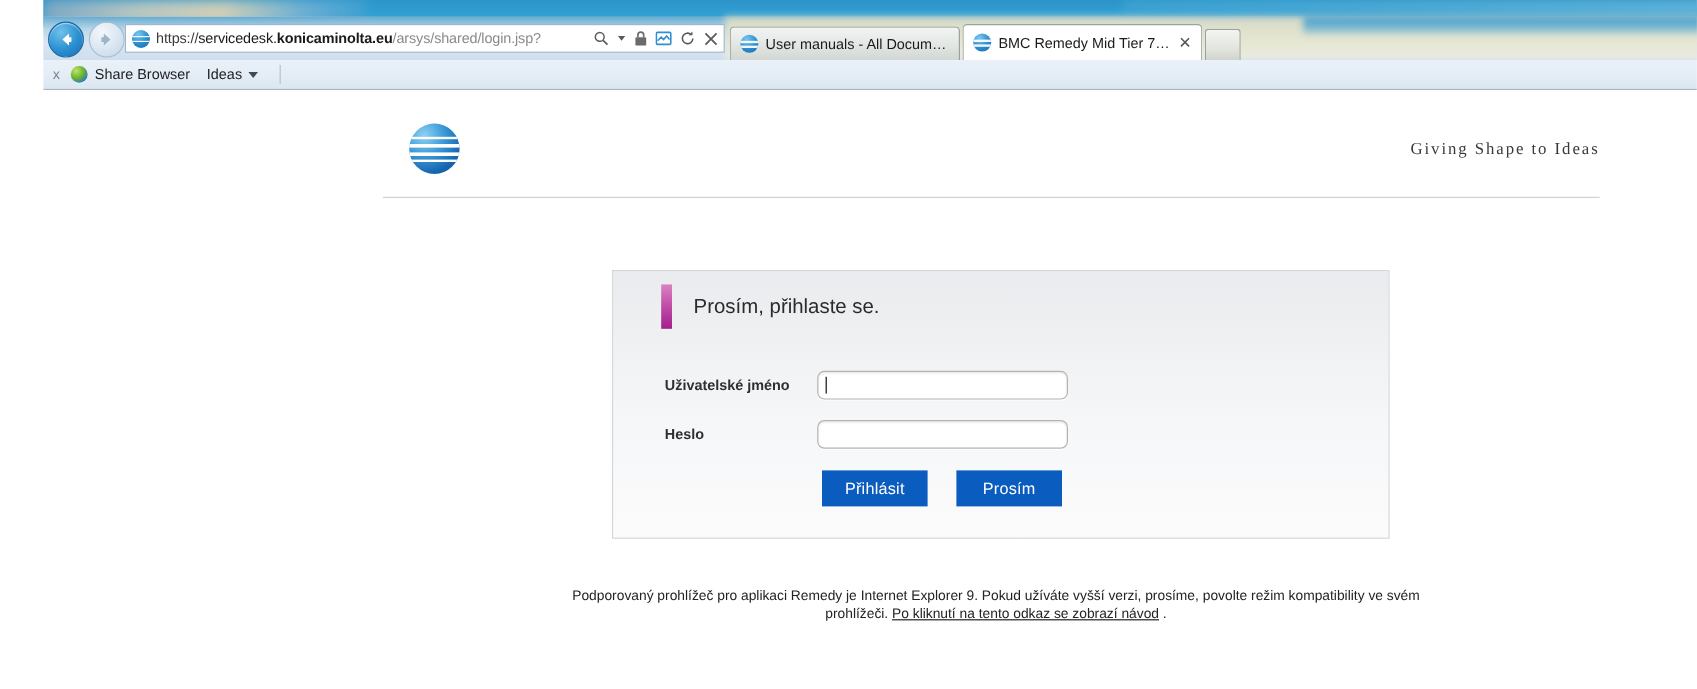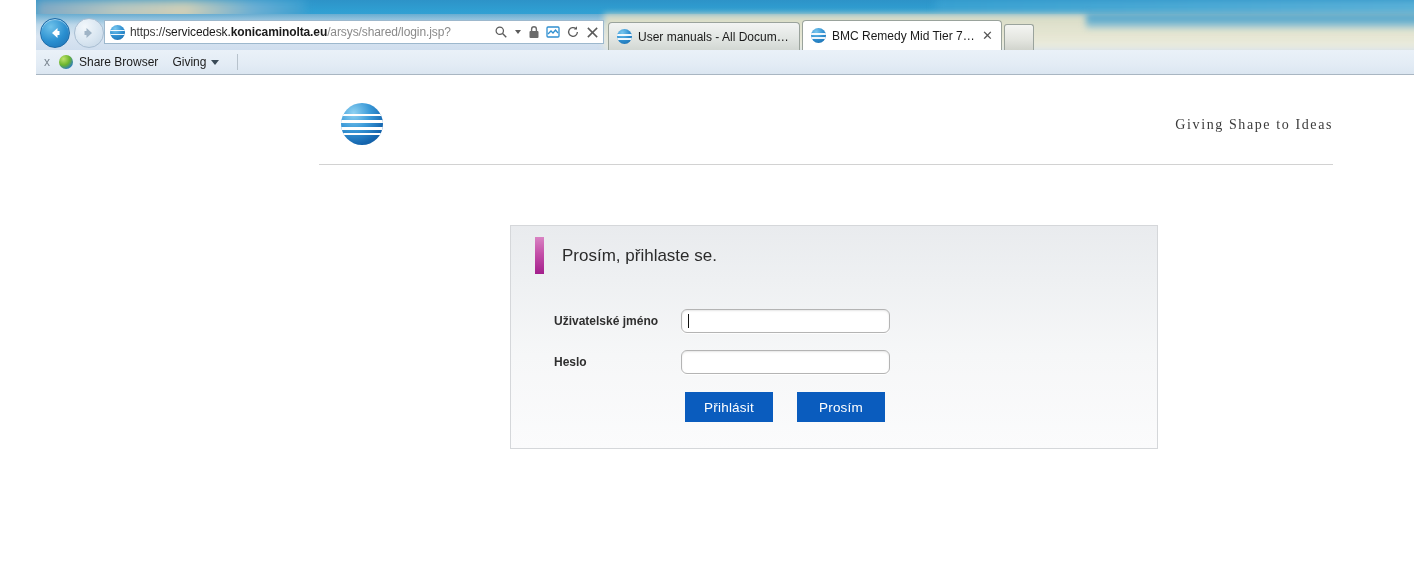--- a/index.html
+++ b/index.html
@@ -305,21 +305,21 @@
   .login-panel {
     position: absolute;
     left: 474px; top: 150px;
     width: 648px; height: 224px;
     box-sizing: border-box;
     border: 1px solid #d5d7da;
     background: linear-gradient(180deg, #e9ebee 0%, #eef0f2 24%, #f6f7f8 58%, #fbfbfc 100%);
   }
   .panel-head {
     position: absolute;
-    left: 24px; top: 11px;
+    left: 40px; top: 11px;
     display: flex;
     align-items: center;
     justify-content: space-between;
   }
   .accent-bar {
     width: 9px; height: 37px;
     background: linear-gradient(180deg, #d983c3 0%, #c44fa8 45%, #a31f8c 100%);
     flex: 0 0 auto;
   }
   .panel-title {
@@ -478,21 +478,21 @@
         <span class="tab-close">✕</span>
       </div>
 
       <div class="tab-newstub"></div>
     </div>
 
     <div class="cmd-row">
       <span class="cmd-x">x</span>
       <span class="cmd-globe"></span>
       <span class="cmd-item">Share Browser</span>
-      <span class="cmd-item"><span>Giving</span><span class="cmd-caret"></span></span>
+      <span class="cmd-item"><span>Ideas</span><span class="cmd-caret"></span></span>
       <span class="cmd-sep"></span>
     </div>
   </div>
 
   <div class="page">
 
     <div class="brand-row">
       <div class="logo">
         <span class="logo-globe">
           <span class="band b1"></span>
@@ -521,14 +521,18 @@
         <input class="field-input" type="text" placeholder="" style="">
         <span class="caret-mark"></span>
       </div>
 
       <div class="btn-row">
         <button class="btn">Přihlásit</button>
         <button class="btn">Prosím</button>
       </div>
     </div>
 
+    <div class="footer-note">
+      <span>Podporovaný prohlížeč pro aplikaci Remedy je Internet Explorer 9. Pokud užíváte vyšší verzi, prosíme, povolte režim kompatibility</span>
+      <span>ve svém prohlížeči. </span><a href="#">Po kliknutí na tento odkaz se zobrazí návod</a><span> .</span>
+    </div>
   </div>
 </div>
 
 </body></html>

